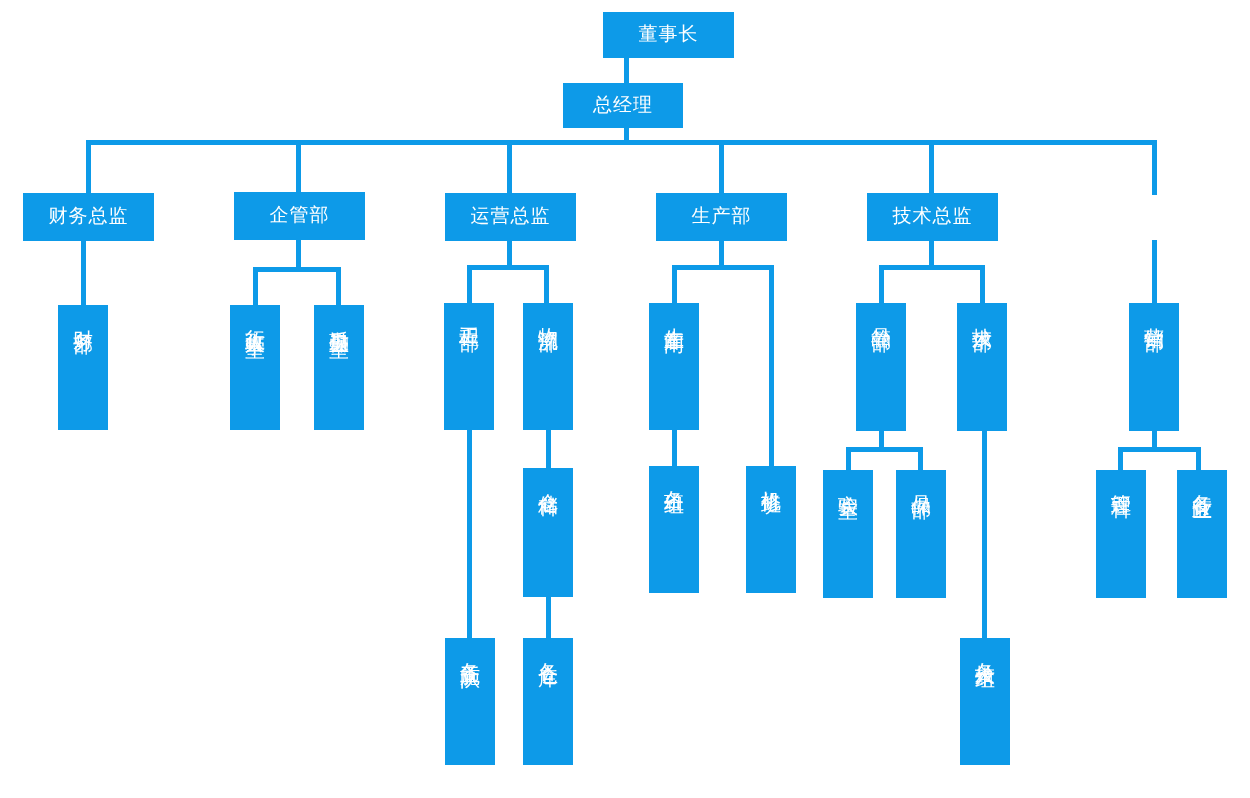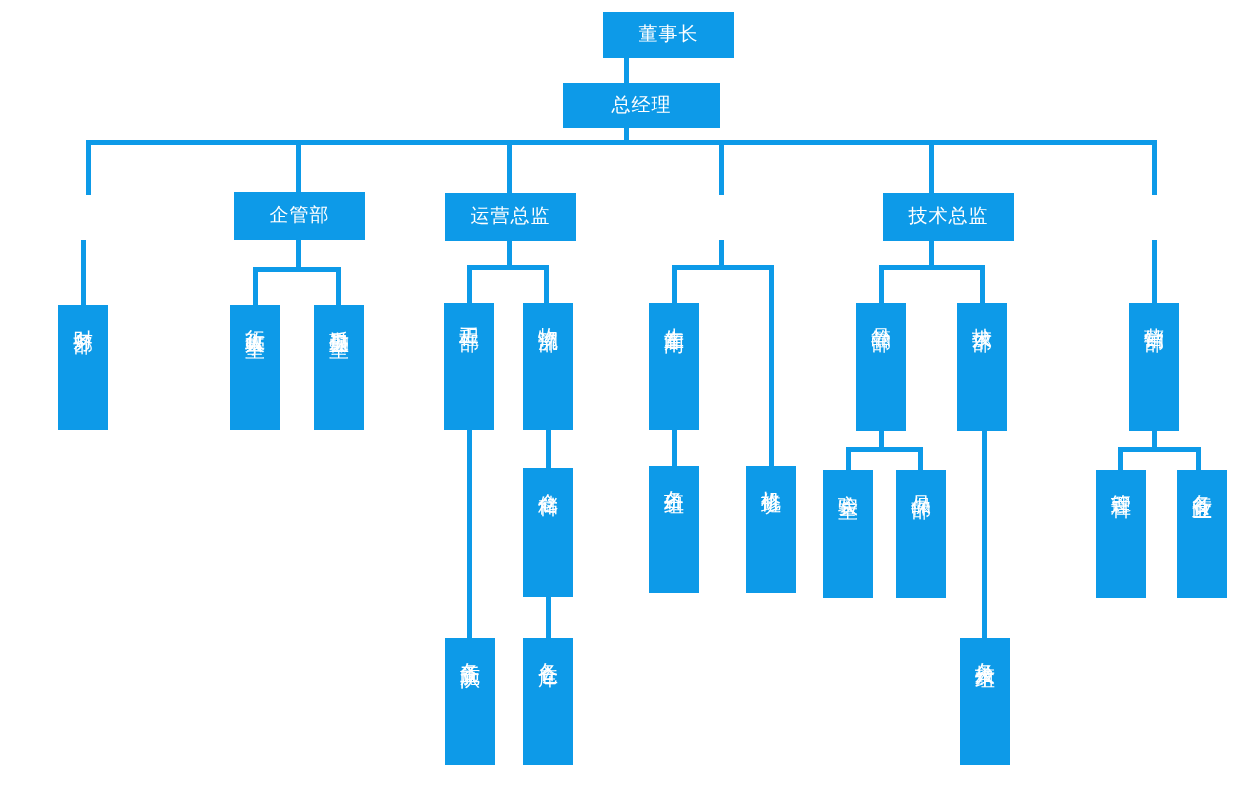--- a/index.html
+++ b/index.html
@@ -100,31 +100,37 @@
   <div class="line" style="left:1152px;top:240px;width:5px;height:66px;"></div>
 
   <div class="line" style="left:1152px;top:428px;width:5px;height:22px;"></div>
   <div class="line" style="left:1118px;top:447px;width:83px;height:5px;"></div>
   <div class="line" style="left:1118px;top:447px;width:5px;height:25px;"></div>
   <div class="line" style="left:1196px;top:447px;width:5px;height:25px;"></div>
 
   <div class="node h" style="left:563px;top:12px;width:131px;height:46px;margin-left:40px;">
     <span class="lbl">董事长</span>
   </div>
-  <div class="node h" style="left:563px;top:83px;width:157px;height:45px;justify-content:center;">
+  <div class="node h" style="left:563px;top:83px;width:120px;height:45px;justify-content:center;">
     <span class="lbl">总经理</span>
   </div>
 
+  <div class="node h" style="left:23px;top:193px;width:131px;height:48px;">
+    <span class="lbl">财务总监</span>
+  </div>
   <div class="node h" style="left:234px;top:192px;width:131px;height:48px;">
     <span class="lbl">企管部</span>
   </div>
   <div class="node h" style="left:445px;top:193px;width:131px;height:48px;">
     <span class="lbl">运营总监</span>
   </div>
-  <div class="node h" style="left:867px;top:193px;width:131px;height:48px;margin-left:16px;">
+  <div class="node h" style="left:656px;top:193px;width:131px;height:48px;">
+    <span class="lbl">生产部</span>
+  </div>
+  <div class="node h" style="left:867px;top:193px;width:131px;height:48px;">
     <span class="lbl">技术总监</span>
   </div>
 
   <div class="node v" style="left:58px;top:305px;width:50px;height:125px;">
     <span class="lbl">财务部</span>
   </div>
 
   <div class="node v" style="left:230px;top:305px;width:50px;height:125px;">
     <span class="lbl">行政人事室</span>
   </div>

